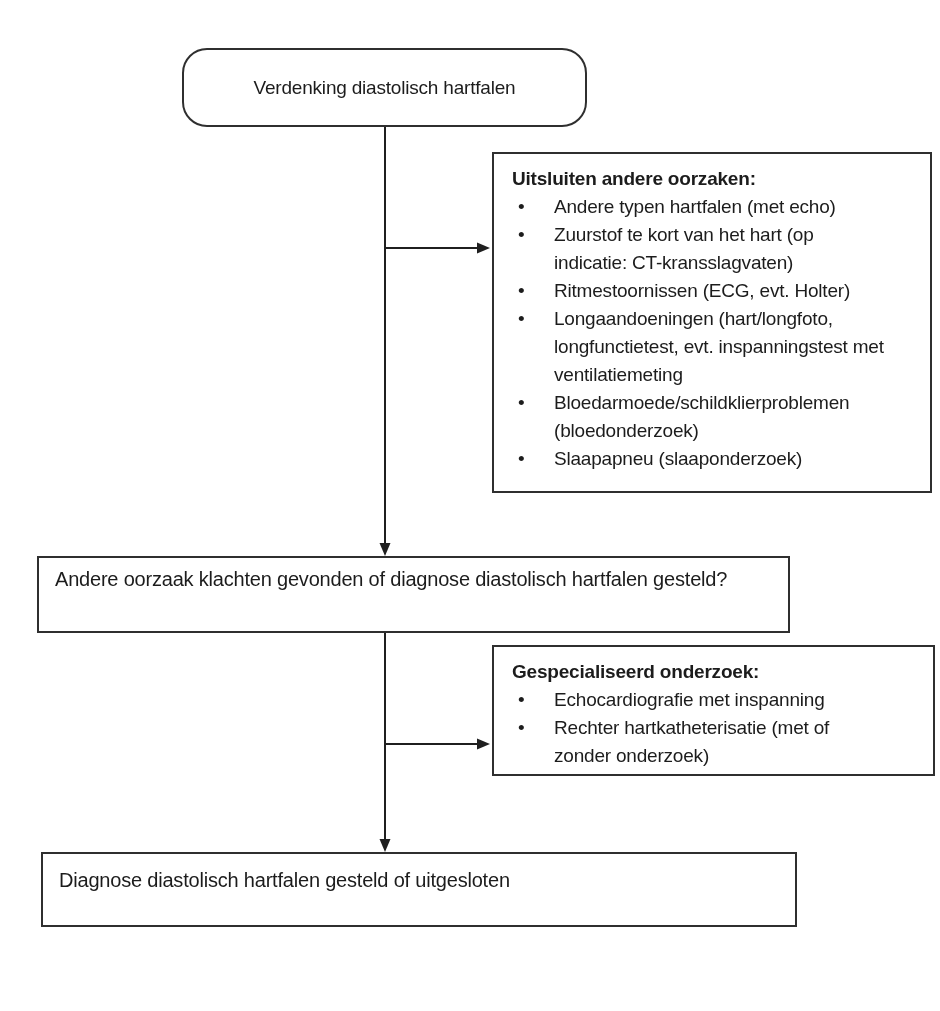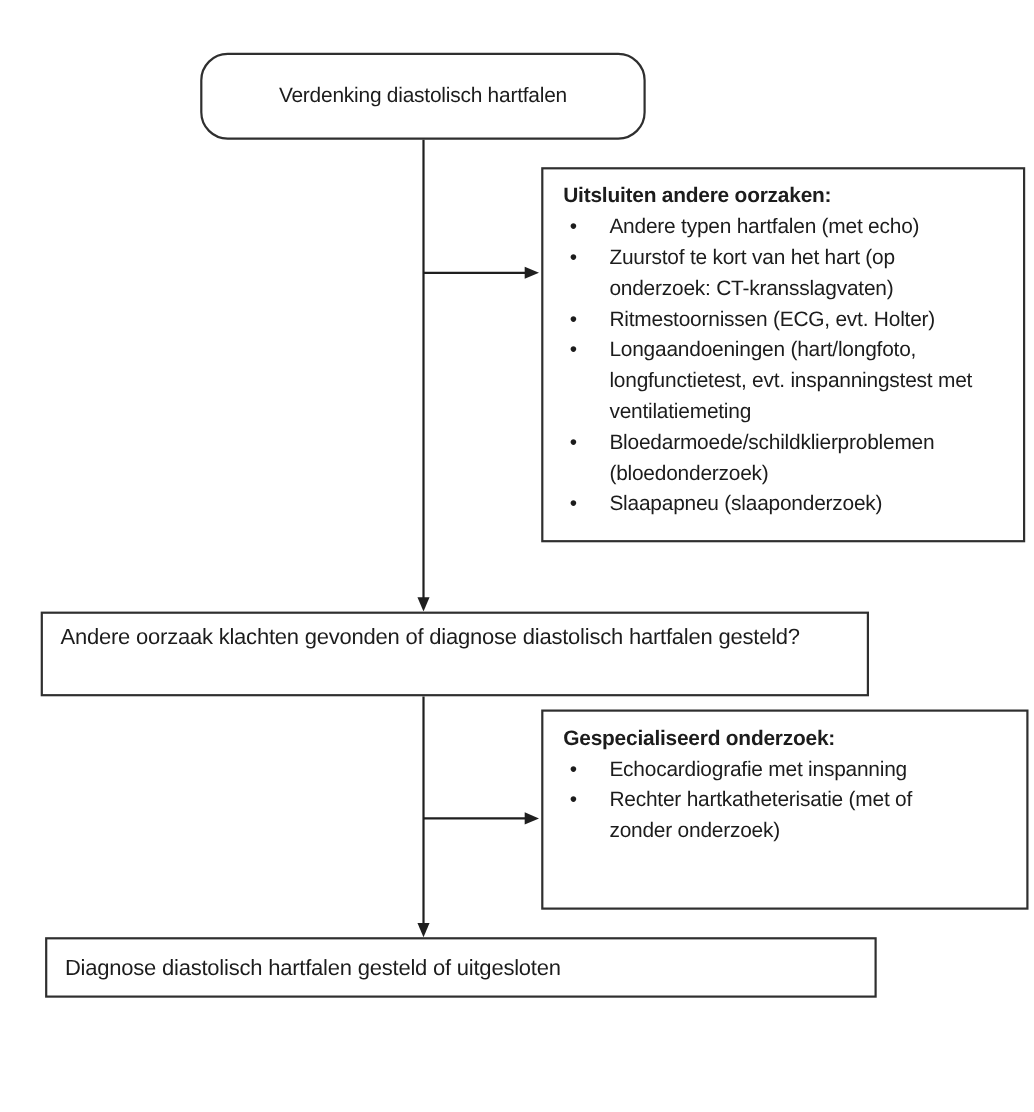--- a/index.html
+++ b/index.html
@@ -30,22 +30,22 @@
   .box--center {
     display: flex;
     align-items: center;
     justify-content: center;
     text-align: center;
     border-radius: 25px;
   }
   #node-suspicion   { left: 182px; top: 48px;  width: 405px; height: 79px; }
   #node-exclude     { left: 492px; top: 152px; width: 440px; height: 341px; padding: 11px 6px 0 18px; }
   #node-question    { left: 37px;  top: 556px; width: 753px; height: 77px; padding: 7px 10px 0 16px; font-size: 20px; }
-  #node-specialized { left: 492px; top: 645px; width: 443px; height: 182px; padding: 11px 6px 0 18px; }
-  #node-diagnosis   { left: 41px;  top: 852px; width: 756px; height: 55px; padding: 12px 10px 0 16px; font-size: 20px; }
+  #node-specialized { left: 492px; top: 645px; width: 443px; height: 131px; padding: 11px 6px 0 18px; }
+  #node-diagnosis   { left: 41px;  top: 852px; width: 756px; height: 75px; padding: 12px 10px 0 16px; font-size: 20px; }
 
   .box-heading { font-weight: bold; }
   .bullet-list { list-style: none; }
   .bullet-list li {
     position: relative;
     padding-left: 42px;
     padding-right: 2px;
     white-space: pre-line;
   }
   .bullet-list li::before {
@@ -85,21 +85,21 @@
 
   <div class="box box--center" id="node-suspicion">
     <span>Verdenking diastolisch hartfalen</span>
   </div>
 
   <div class="box" id="node-exclude">
     <div class="box-heading">Uitsluiten andere oorzaken:</div>
     <ul class="bullet-list">
         <li>Andere typen hartfalen (met echo)</li>
         <li>Zuurstof te kort van het hart (op
-onderzoek: CT-kransslagvaten)</li>
+indicatie: CT-kransslagvaten)</li>
         <li>Ritmestoornissen (ECG, evt. Holter)</li>
         <li>Longaandoeningen (hart/longfoto,
 longfunctietest, evt. inspanningstest met
 ventilatiemeting</li>
         <li>Bloedarmoede/schildklierproblemen
 (bloedonderzoek)</li>
         <li>Slaapapneu (slaaponderzoek)</li>
       </ul>
   </div>
 

